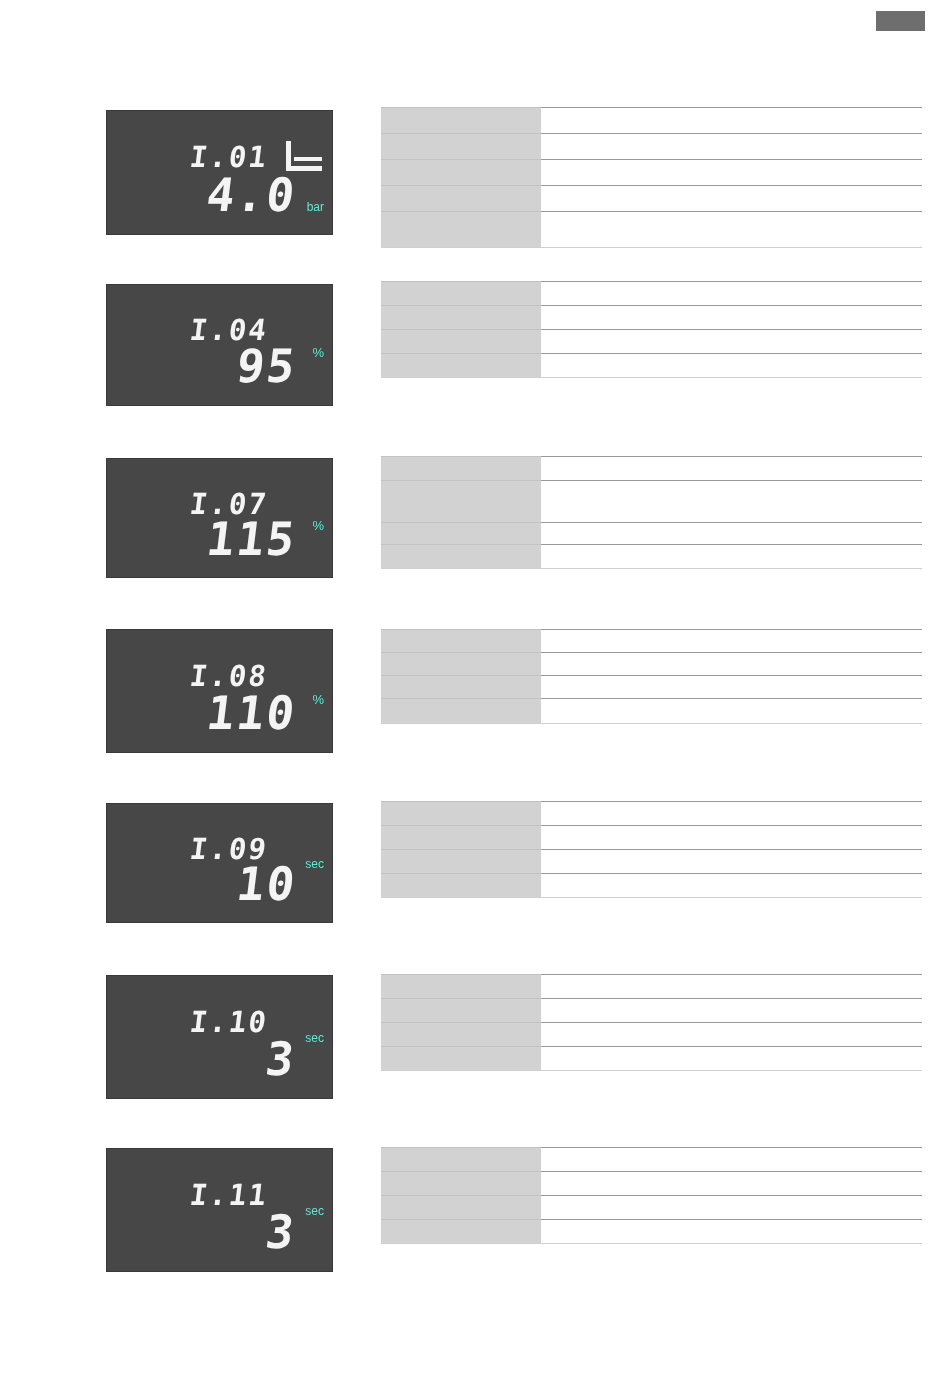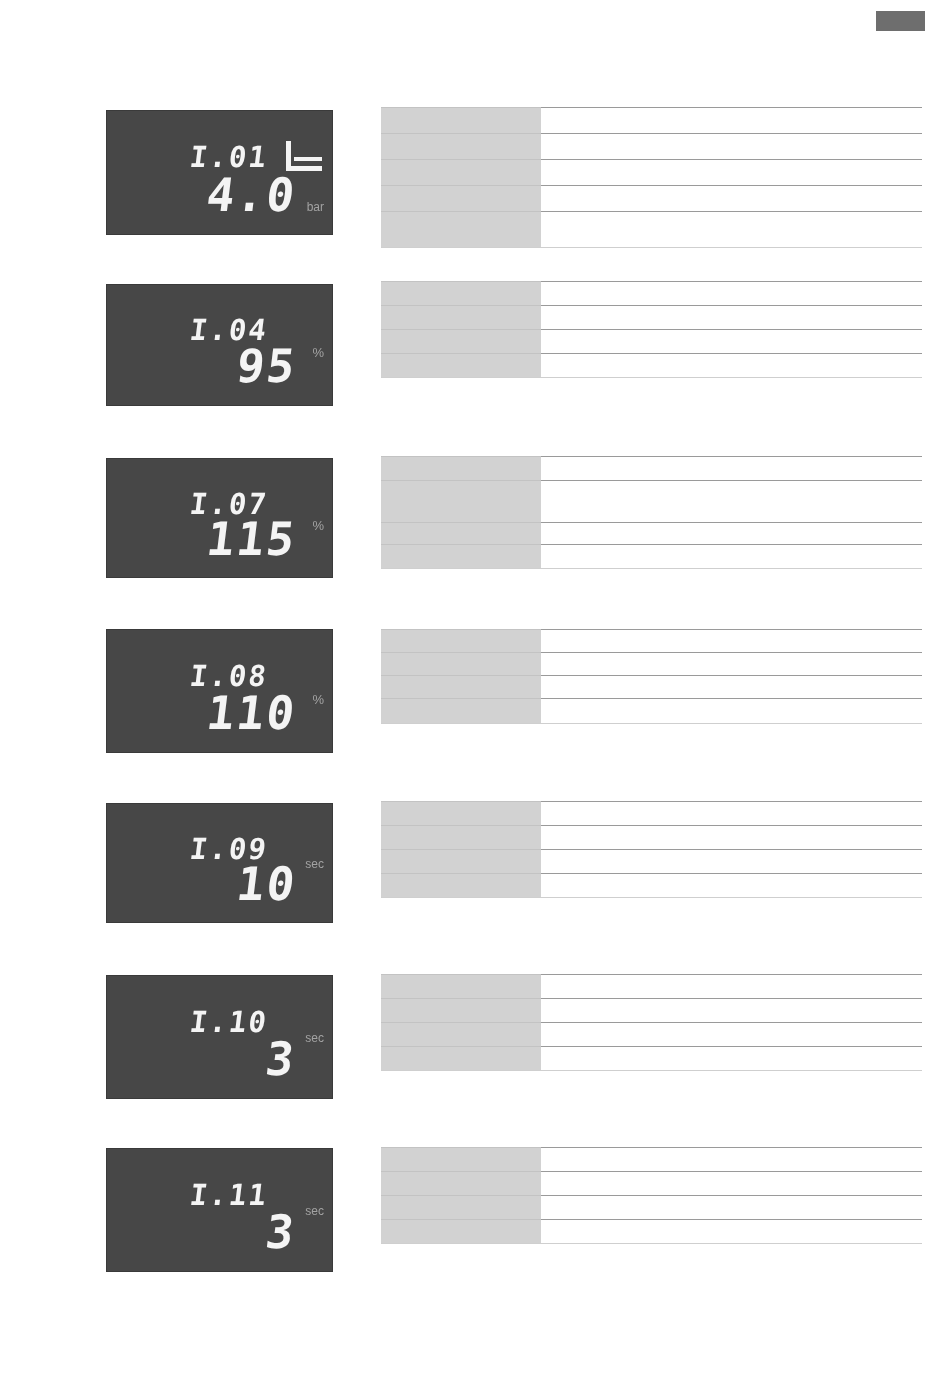--- a/index.html
+++ b/index.html
@@ -57,21 +57,21 @@
     right: 64px;
     top: 26%;
   }
   .seg-value {
     font-size: 46px;
     right: 36px;
     bottom: 13%;
   }
   .lcd-unit {
     position: absolute;
-    color: #a3a3a3;
+    color: #5eead4;
     font-family: "Liberation Sans", sans-serif;
     font-size: 12px;
     line-height: 1;
     white-space: nowrap;
   }
   .lcd-unit.bar   { right: 8px;  bottom: 17%; }
   .lcd-unit.pct   { right: 8px;  bottom: 38%; font-size: 13px; }
   .lcd-unit.sec   { right: 8px;  bottom: 44%; }
 
   

